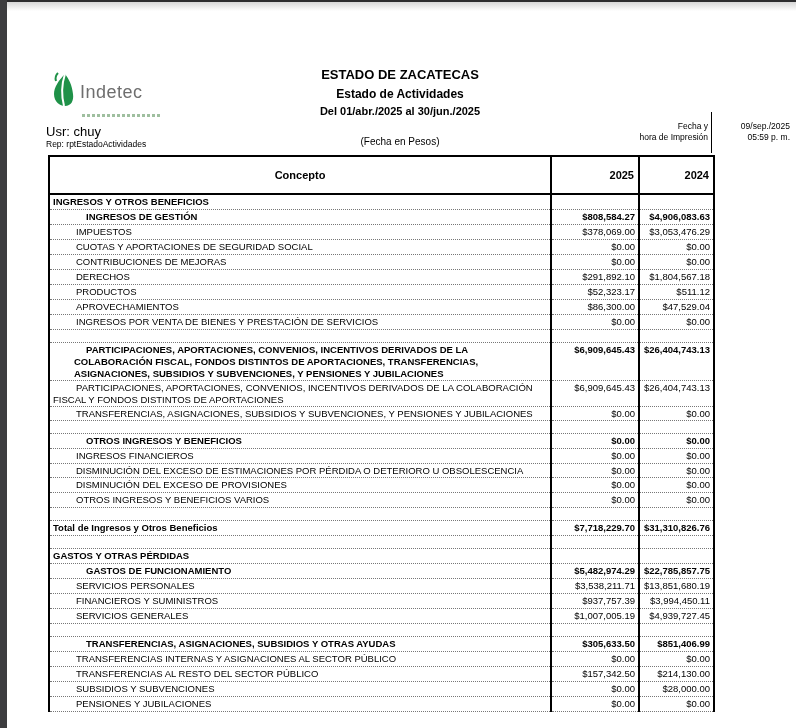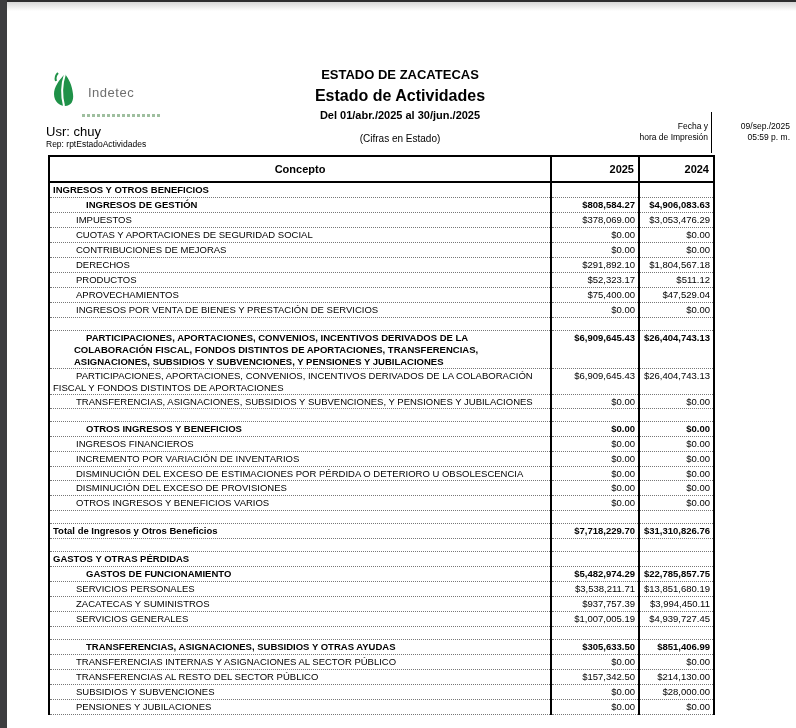--- a/index.html
+++ b/index.html
@@ -8,47 +8,47 @@
     overflow:hidden;font-family:"Liberation Sans",sans-serif;color:#000;
   }
   
   .chrome-top{position:absolute;left:0;top:0;width:100%;height:2px;background:#2c2c2e;}
   .chrome-left{position:absolute;left:0;top:0;width:7px;height:100%;background:#3d3d3f;}
   .chrome-shadow{position:absolute;left:7px;top:2px;right:0;height:9px;
     background:linear-gradient(#d6d6d6,#ffffff);}
   
   .logo{position:absolute;left:52px;top:72px;width:140px;height:44px;}
   .logo-row{display:flex;align-items:center;}
-  .logo-text{font-size:13px;color:#6e6e6e;letter-spacing:.5px;margin-left:12px;}
+  .logo-text{font-size:18px;color:#6e6e6e;letter-spacing:.5px;margin-left:4px;}
   .logo-tagline{margin:2px 0 0 30px;width:78px;height:3px;
     background:repeating-linear-gradient(90deg,#9fbf9f 0 3px,transparent 3px 5px);}
   
   .titles{position:absolute;left:100px;top:68px;width:600px;text-align:center;line-height:1;}
   .t1{font-size:14.5px;font-weight:bold;margin:0 0 5px 0;}
   .t2{font-size:13px;font-weight:bold;margin:0 0 7px 0;}
-  .t3{font-size:16px;font-weight:bold;margin:0 0 6px 0;}
-  .t4{font-size:11px;font-weight:bold;margin:0 0 13px 0;}
+  .t3{font-size:12px;font-weight:bold;margin:0 0 6px 0;}
+  .t4{font-size:11px;font-weight:bold;margin:0 0 20px 0;}
   .t5{font-size:10px;font-weight:normal;margin:0;}
   
   .usr{position:absolute;left:46px;top:124px;font-size:13px;}
   .rep{position:absolute;left:46px;top:139px;font-size:8.5px;}
   
   .fecha-label{position:absolute;left:598px;top:121px;width:110px;text-align:right;
     font-size:8.5px;line-height:11px;}
   .fecha-sep{position:absolute;left:711px;top:112px;width:1px;height:41px;background:#000;}
   .fecha-values{position:absolute;left:734px;top:121px;width:56px;text-align:right;
     font-size:8.5px;line-height:11px;white-space:nowrap;}
   
   table.report{position:absolute;left:48px;top:155px;width:665px;
     border-collapse:collapse;table-layout:fixed;}
   col.c-concepto{width:502px;}
   col.c-2025{width:88px;}
   col.c-2024{width:75px;}
   thead th{border:2px solid #000;font-size:11px;font-weight:bold;
-    height:20px;padding:2px 4px;background:#fff;}
+    height:20px;padding:8px 4px;background:#fff;}
   th.h-concepto{text-align:center;}
   th.h-year{text-align:right;}
   tbody td{border-left:2px solid #000;border-right:2px solid #000;
     border-bottom:1px dotted #777;font-size:9.5px;line-height:12px;
     padding:1px 3px 0 3px;vertical-align:top;overflow:hidden;}
   tr.r-single td{height:13px;}
   tr.r-spacer td{height:11px;}
   tr.r-section td,tr.r-group td,tr.r-total td{font-weight:bold;}
   td.v-cell{text-align:right;white-space:nowrap;}
   .ind1 td.c-cell{text-indent:12px;padding-left:24px;}
@@ -73,21 +73,21 @@
       </span>
       <span class="logo-text">Indetec</span>
     </div>
     <div class="logo-tagline"></div>
   </div>
 
   <div class="titles">
     <div class="t2">ESTADO DE ZACATECAS</div>
     <div class="t3">Estado de Actividades</div>
     <div class="t4">Del 01/abr./2025 al 30/jun./2025</div>
-    <div class="t5">(Cifras en Estado)</div>
+    <div class="t5">(Fecha en Pesos)</div>
   </div>
 
   <div class="usr">Usr: chuy</div>
   <div class="rep">Rep: rptEstadoActividades</div>
 
   <div class="fecha-label">
     <div>Fecha y</div>
     <div>hora de Impresión</div>
   </div>
   <div class="fecha-sep"></div>
@@ -140,21 +140,21 @@
           <td class="v-cell">$291,892.10</td>
           <td class="v-cell">$1,804,567.18</td>
         </tr>
         <tr class="r-detail ind2 r-single">
           <td class="c-cell">PRODUCTOS</td>
           <td class="v-cell">$52,323.17</td>
           <td class="v-cell">$511.12</td>
         </tr>
         <tr class="r-detail ind2 r-single">
           <td class="c-cell">APROVECHAMIENTOS</td>
-          <td class="v-cell">$75,400.00</td>
+          <td class="v-cell">$86,300.00</td>
           <td class="v-cell">$47,529.04</td>
         </tr>
         <tr class="r-detail ind2 r-single">
           <td class="c-cell">INGRESOS POR VENTA DE BIENES Y PRESTACIÓN DE SERVICIOS</td>
           <td class="v-cell">$0.00</td>
           <td class="v-cell">$0.00</td>
         </tr>
         <tr class="r-spacer ind0 r-single">
           <td class="c-cell"></td>
           <td class="v-cell"></td>
@@ -183,25 +183,20 @@
         <tr class="r-group ind1 r-single">
           <td class="c-cell">OTROS INGRESOS Y BENEFICIOS</td>
           <td class="v-cell">$0.00</td>
           <td class="v-cell">$0.00</td>
         </tr>
         <tr class="r-detail ind2 r-single">
           <td class="c-cell">INGRESOS FINANCIEROS</td>
           <td class="v-cell">$0.00</td>
           <td class="v-cell">$0.00</td>
         </tr>
-        <tr class="r-detail ind2 r-single">
-          <td class="c-cell">INCREMENTO POR VARIACIÓN DE INVENTARIOS</td>
-          <td class="v-cell">$0.00</td>
-          <td class="v-cell">$0.00</td>
-        </tr>
         <tr class="r-detail ind2">
           <td class="c-cell">DISMINUCIÓN DEL EXCESO DE ESTIMACIONES POR PÉRDIDA O DETERIORO U OBSOLESCENCIA</td>
           <td class="v-cell">$0.00</td>
           <td class="v-cell">$0.00</td>
         </tr>
         <tr class="r-detail ind2 r-single">
           <td class="c-cell">DISMINUCIÓN DEL EXCESO DE PROVISIONES</td>
           <td class="v-cell">$0.00</td>
           <td class="v-cell">$0.00</td>
         </tr>
@@ -234,21 +229,21 @@
           <td class="c-cell">GASTOS DE FUNCIONAMIENTO</td>
           <td class="v-cell">$5,482,974.29</td>
           <td class="v-cell">$22,785,857.75</td>
         </tr>
         <tr class="r-detail ind2 r-single">
           <td class="c-cell">SERVICIOS PERSONALES</td>
           <td class="v-cell">$3,538,211.71</td>
           <td class="v-cell">$13,851,680.19</td>
         </tr>
         <tr class="r-detail ind2 r-single">
-          <td class="c-cell">ZACATECAS Y SUMINISTROS</td>
+          <td class="c-cell">FINANCIEROS Y SUMINISTROS</td>
           <td class="v-cell">$937,757.39</td>
           <td class="v-cell">$3,994,450.11</td>
         </tr>
         <tr class="r-detail ind2 r-single">
           <td class="c-cell">SERVICIOS GENERALES</td>
           <td class="v-cell">$1,007,005.19</td>
           <td class="v-cell">$4,939,727.45</td>
         </tr>
         <tr class="r-spacer ind0 r-single">
           <td class="c-cell"></td>

